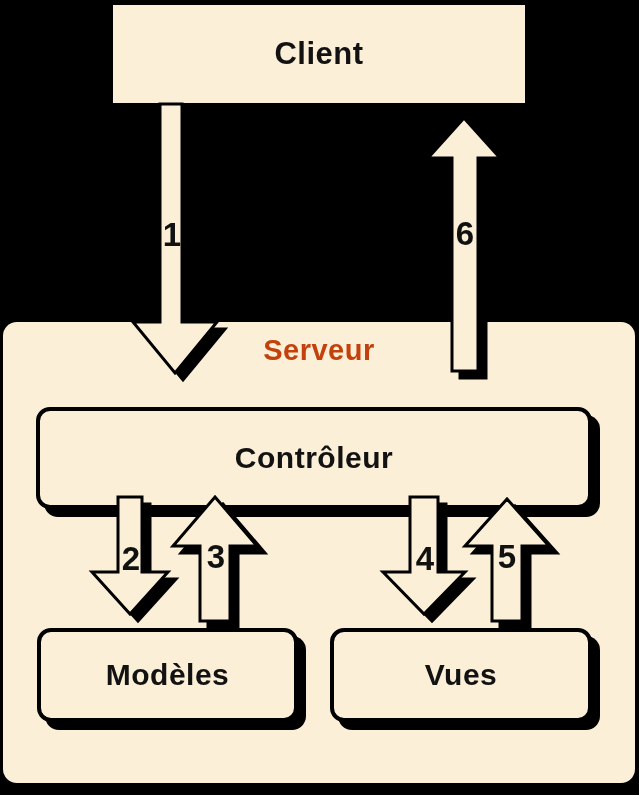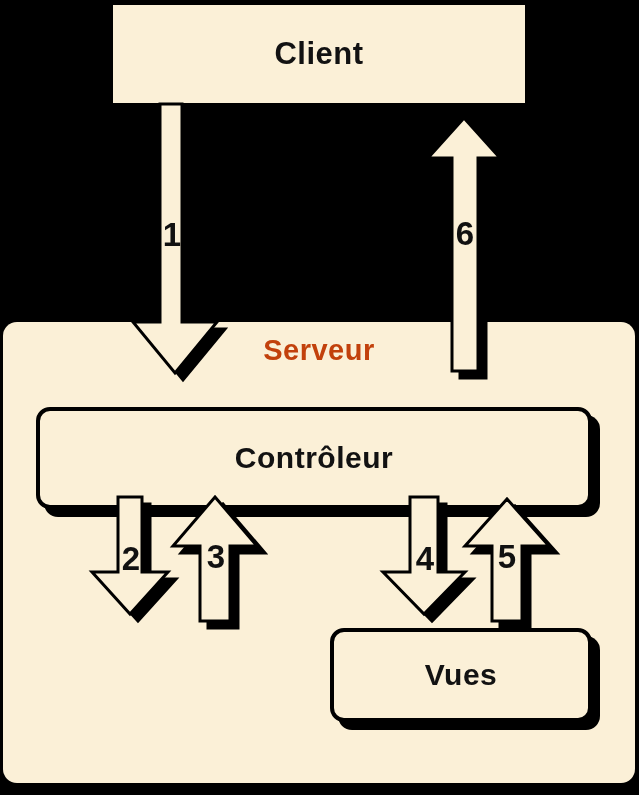--- a/index.html
+++ b/index.html
@@ -106,20 +106,23 @@
   </div>
 
   <div id="server-container">
     <div id="server-label">Serveur</div>
   </div>
 
   <div id="controller-box" class="node-box bordered">
     <span>Contrôleur</span>
   </div>
 
+  <div id="models-box" class="node-box bordered">
+    <span>Modèles</span>
+  </div>
 
   <div id="views-box" class="node-box bordered">
     <span>Vues</span>
   </div>
 
   <svg id="arrows-layer" width="639" height="795" viewBox="0 0 639 795">
 
     <g>
       <polygon class="arrow-shadow" transform="translate(8,7)" points="160,104 182,104 182,322 217,322 175,373 133,322 160,322"></polygon>
       <polygon class="arrow-shape" points="160,104 182,104 182,322 217,322 175,373 133,322 160,322"></polygon>

